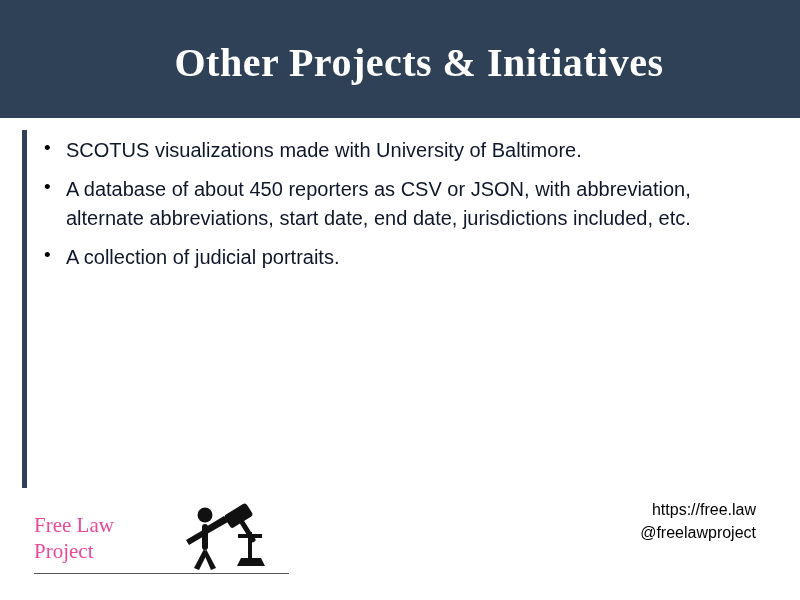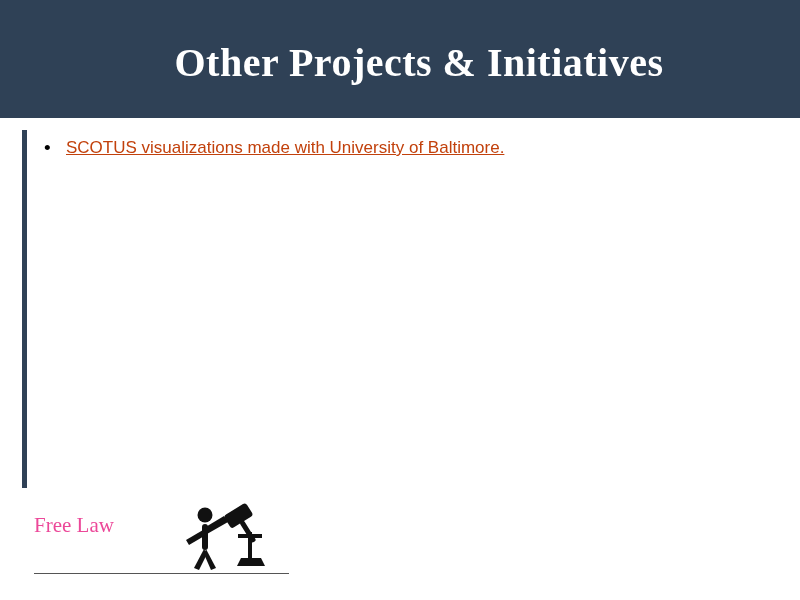--- a/index.html
+++ b/index.html
@@ -61,24 +61,23 @@
     top: 136px;
     width: 720px;
     margin: 0;
     padding: 0;
     list-style: none;
   }
   .bullet-item {
     position: relative;
     padding-left: 26px;
     margin-bottom: 11px;
-    font-size: 17px;
+    font-size: 20px;
     line-height: 1.42;
-    color: #c2410c;
-    text-decoration: underline;
+    color: #0f172a;
   }
   .bullet-item::before {
     content: "\2022";
     position: absolute;
     left: 4px;
     top: -1px;
     font-size: 19px;
     color: #000000;
   }
   .footer-url {
@@ -126,26 +125,33 @@
 
 <div class="slide">
 
   <div class="title-band"></div>
   <div class="slide-title">Other Projects &amp; Initiatives</div>
 
   <div class="accent-bar"></div>
 
   <ul class="body-list">
     <li class="bullet-item">SCOTUS visualizations made with University of Baltimore.</li>
+    <li class="bullet-item">A database of about 450 reporters as CSV or JSON, with abbreviation, alternate abbreviations, start date, end date, jurisdictions included, etc.</li>
+    <li class="bullet-item">A collection of judicial portraits.</li>
   </ul>
 
+  <div class="footer-url">
+    <div>https://free.law</div>
+    <div>@freelawproject</div>
+  </div>
 
   <div class="logo">
     <div class="logo-text">
       <div>Free Law</div>
+      <div>Project</div>
     </div>
     <div class="logo-art">
       <svg width="115" height="72" viewBox="0 0 115 72" xmlns="http://www.w3.org/2000/svg">
         <g fill="#111111">
 
           <circle cx="27" cy="13" r="7.5"></circle>
 
           <rect x="24" y="22" width="6" height="26" rx="3"></rect>
 
           <path d="M26 26 L46 14 L50 20 L29 32 Z"></path>

